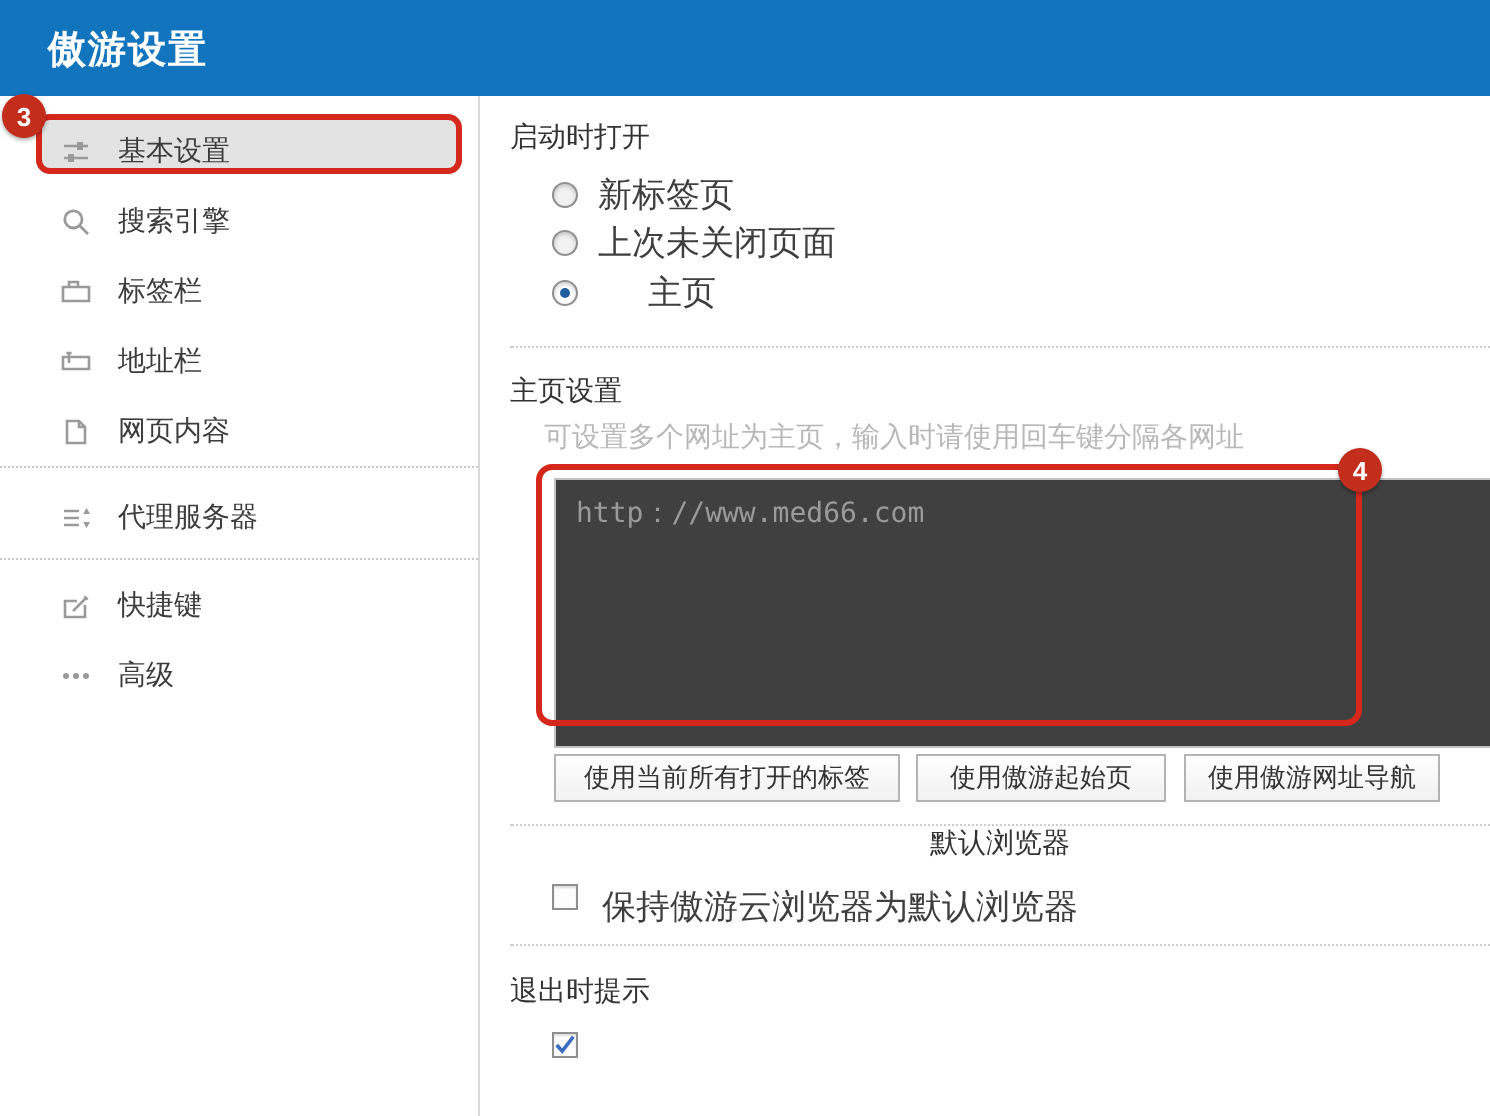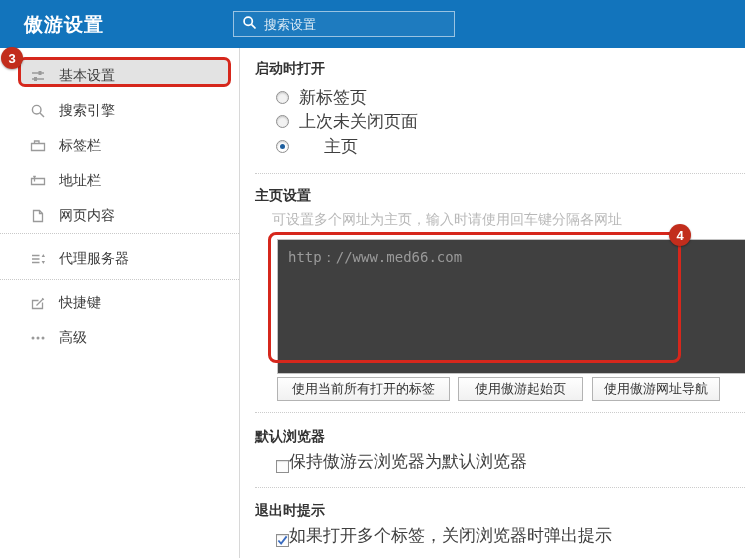--- a/index.html
+++ b/index.html
@@ -50,37 +50,37 @@
     display:flex; align-items:center; justify-content:center;
     z-index:5; box-shadow:0 1px 2px rgba(0,0,0,.35);
   }
   .badge-3 { left:1px; top:-1px; }
 
   
   .main {
     position:absolute; left:241px; top:48px; width:504px; height:510px;
     padding:13px 0 0 14px; background:#fff;
   }
-  .section-title { font-size:14px; font-weight:bold; color:#333; line-height:14px; }
+  .section-title { font-size:14px; font-weight:normal; color:#333; line-height:14px; }
   .mdivider { height:0; border-top:1px dotted #cccccc; }
 
   .radio-row { display:flex; align-items:center; gap:10px; margin-left:21px; height:17px; cursor:pointer; }
   .radio-row .opt-label, .check-row .opt-label { font-size:17px; color:#3f3f3f; }
   .radio {
     width:13px; height:13px; border-radius:50%; border:1px solid #8f8f8f;
     background:#f2f2f2; box-shadow:inset 0 1px 2px rgba(0,0,0,.2);
     position:relative; flex:0 0 auto;
   }
   .radio.checked { background:#fff; }
   .radio.checked::after {
     content:""; position:absolute; left:3px; top:3px; width:5px; height:5px;
     border-radius:50%; background:#1f5f9e;
   }
 
-  .check-row { display:flex; align-items:flex-end; gap:0; margin-left:21px; height:16px; cursor:pointer; }
+  .check-row { display:flex; align-items:flex-start; gap:12px; margin-left:21px; height:16px; cursor:pointer; }
   .checkbox {
     width:13px; height:13px; border:1px solid #8f8f8f; background:#fdfdfd;
     box-shadow:inset 0 1px 1px rgba(0,0,0,.12);
     display:flex; align-items:center; justify-content:center; flex:0 0 auto;
   }
 
   .hint { font-size:14px; color:#b8b8b8; line-height:14px; margin-left:17px;font-family:Liberation Serif, serif; }
   .homepage-textarea {
     display:block; margin-left:22px; margin-top:12px; width:485px; height:135px;
     border:1px solid #c3c3c3; background:#404040; resize:none; outline:none;
@@ -101,40 +101,31 @@
     border:3px solid #d6271c; border-radius:8px; z-index:4; pointer-events:none;
   }
   .badge-4 { right:-13px; top:-11px; pointer-events:none; }
 
   
   .mt-r1 { margin-top:14px; } .mt-r2 { margin-top:7px; } .mt-r3 { margin-top:8px;gap:35px; }
   .mt-div1 { margin-top:18px; }
   .mt-title2 { margin-top:14px; }
   .mt-hint { margin-top:11px; }
   .mt-div2 { margin-top:11px; }
-  .mt-title3 { margin-top:16px; }
+  .mt-title3 { margin-top:1px;text-align:center; }
   .mt-cb1 { margin-top:14px; }
   .mt-div3 { margin-top:14px; }
   .mt-title4 { margin-top:15px; }
   .mt-cb2 { margin-top:14px; }
 </style>
 </head>
 <body>
 
 <div class="header">
   <div class="header-title">傲游设置</div>
-  <div class="search-box">
-    <span>
-      <svg width="15" height="15" viewBox="0 0 16 16">
-          <circle cx="6.6" cy="6.6" r="4.4" fill="none" stroke="#ffffff" stroke-width="1.8"></circle>
-          <path d="M10 10l4.4 4.4" stroke="#ffffff" stroke-width="1.8"></path>
-        </svg>
-    </span>
-    <input class="search-input" type="text" placeholder="搜索设置" style="">
-  </div>
 </div>
 
 <div class="sidebar">
   <div class="sel-box"></div>
   <div class="badge badge-3">3</div>
 
   <div class="side-item">
     <span class="icon">
       <svg width="16" height="16" viewBox="0 0 16 16">
           <path d="M2 5h12M2 11h12" stroke="#9a9a9a" stroke-width="1.3" fill="none"></path>
@@ -264,19 +255,18 @@
 
   <div class="mdivider mt-div3"></div>
 
   <div class="section-title mt-title4">退出时提示</div>
   <div class="check-row mt-cb2">
     <span class="checkbox">
       <svg width="11" height="11" viewBox="0 0 12 12">
           <path d="M1.5 6l3 3.4L10.5 1.5" fill="none" stroke="#3a6cc0" stroke-width="2"></path>
         </svg>
     </span>
-    <span class="opt-label">如果打开多个标签，关闭浏览器时弹出提示</span>
   </div>
 </div>
 
 <div class="anno-box">
   <div class="badge badge-4">4</div>
 </div>
 
 </body></html>

